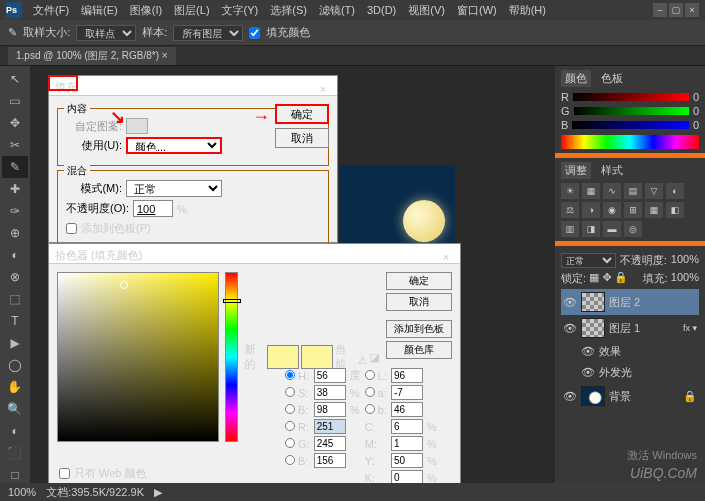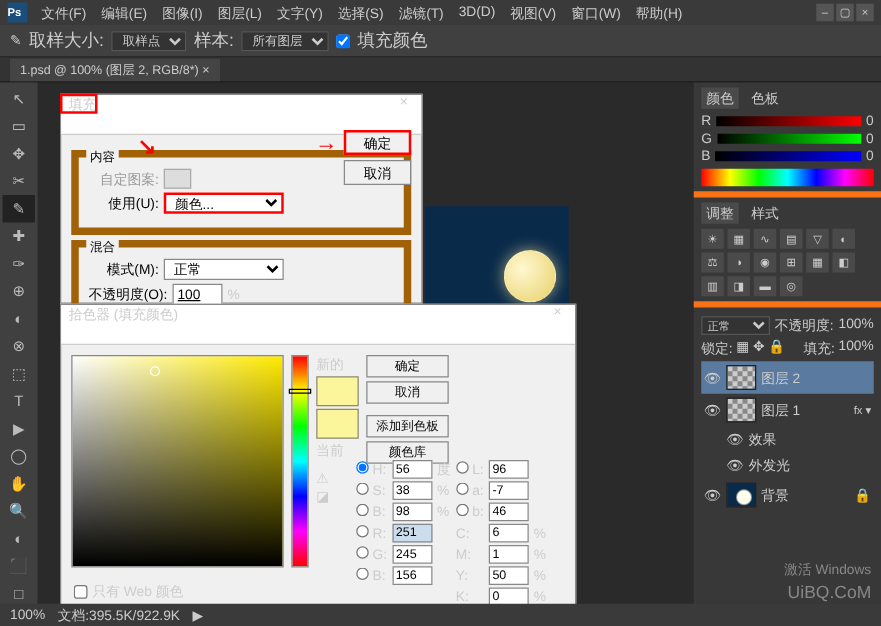--- a/index.html
+++ b/index.html
@@ -3,51 +3,51 @@
 <meta charset="utf-8">
 <style>
 *{box-sizing:border-box;margin:0;padding:0;font-family:"Microsoft YaHei",sans-serif;font-size:11px;color:#ccc}
 body{background:#2a2a2a;width:705px;height:501px;overflow:hidden;position:relative}
 .menubar{background:#3a3a3a;height:20px;display:flex;align-items:center;padding:0 6px;gap:2px}
 .ps-logo{width:16px;height:16px;background:#1a4d7a;color:#fff;text-align:left;line-height:16px;font-size:9px;font-weight:bold;margin-right:4px}
 .menu-item{padding:2px 5px;font-size:11px;cursor:pointer}
 .win-ctrl{margin-left:auto;display:flex;gap:2px}
 .wc{width:14px;height:14px;background:#555;display:flex;align-items:center;justify-content:center;font-size:9px;cursor:pointer}
 .optbar{background:#404040;height:26px;display:flex;align-items:center;padding:0 8px;gap:6px;border-bottom:1px solid #222}
-.optbar label{font-size:14px}
+.optbar label{font-size:11px}
 .optbar select,.optbar input{background:#333;border:1px solid #555;color:#ccc;font-size:10px;padding:1px 4px;height:16px}
 .tabbar{background:#333;height:20px;display:flex;align-items:center;padding:0 8px;border-bottom:1px solid #1a1a1a}
 .doc-tab{background:#444;padding:2px 8px;font-size:10px}
 .toolbar{position:absolute;left:0;top:66px;width:30px;background:#404040;display:flex;flex-direction:column;padding:2px}
 .tool{width:26px;height:22px;display:flex;align-items:center;justify-content:center;font-size:12px;cursor:pointer;color:#bbb}
 .tool.sel{background:#222}
 .canvas{position:absolute;left:340px;top:165px;width:115px;height:85px;background:#0a2a4a}
 .moon{position:absolute;right:10px;bottom:8px;width:42px;height:42px;border-radius:50%;background:radial-gradient(circle at 35% 35%,#fff8d0,#e8d068);box-shadow:0 0 12px rgba(255,240,160,.6);border:1px dashed rgba(255,255,255,.4)}
 .dialog{position:absolute;background:#f0f0f0;border:1px solid #888;color:#000}
-.dlg-title{background:#fff;height:32px;display:flex;align-items:flex-start;padding:0 6px;font-size:11px;color:#000;border-bottom:1px solid #ccc}
+.dlg-title{background:#fff;height:20px;display:flex;align-items:flex-end;padding:0 6px;font-size:11px;color:#000;border-bottom:1px solid #ccc}
 .dlg-close{margin-left:auto;width:16px;text-align:center;cursor:pointer}
 .fill-dlg{left:48px;top:75px;width:290px;height:168px}
 .fill-title-hl{position:absolute;left:48px;top:75px;width:30px;height:16px;border:2px solid red;z-index:50}
 .fill-body{padding:8px;color:#000}
-.fs{border:6px solid #a16207;margin:4px 0;padding:6px 8px 8px;position:relative}
+.fs{border:1px solid #a16207;margin:4px 0;padding:6px 8px 8px;position:relative}
 .fs-legend{position:absolute;top:-7px;left:6px;background:#f0f0f0;padding:0 3px;font-size:10px;color:#000}
 .fill-row{display:flex;align-items:center;gap:4px;margin:3px 0;font-size:11px;color:#000}
 .fill-row label{color:#000;min-width:56px;text-align:right}
 .fill-row select,.fill-row input{border:1px solid #888;background:#fff;font-size:11px;padding:1px 3px;height:17px;color:#000}
 .fill-btns{position:absolute;right:8px;top:28px;display:flex;flex-direction:column;gap:4px}
 .btn{width:54px;height:20px;background:#f0f0f0;border:1px solid #888;color:#000;font-size:11px;cursor:pointer}
 .hl-red{border:2px solid red !important}
 .arrow{position:absolute;color:red;font-size:18px;font-weight:bold;z-index:40}
 .picker-dlg{left:48px;top:243px;width:413px;height:245px}
 .picker-body{display:flex;padding:8px;gap:6px;color:#000}
 .sv-box{width:170px;height:170px;background:linear-gradient(to bottom,transparent,#000),linear-gradient(to right,#fff,#ffea00);position:relative;border:1px solid #888}
 .sv-cursor{position:absolute;width:8px;height:8px;border:1px solid #fff;border-radius:50%;left:62px;top:8px}
 .hue-bar{width:14px;height:170px;background:linear-gradient(to bottom,red,#ff0,#0f0,#0ff,#00f,#f0f,red);border:1px solid #888;position:relative}
 .hue-cursor{position:absolute;width:18px;height:4px;left:-3px;top:26px;border:1px solid #000;background:transparent}
-.swatch-col{display:flex;flex-direction:column;gap:2px;font-size:10px;color:#000}
+.swatch-col{display:flex;flex-direction:row;align-items:center;gap:2px;font-size:10px;color:#000}
 .swatch{width:34px;height:24px;border:1px solid #888}
 .picker-right{display:flex;flex-direction:column;gap:3px}
 .pbtn{width:66px;height:18px;background:#f0f0f0;border:1px solid #888;color:#000;font-size:10px;cursor:pointer}
 .num-grid{display:grid;grid-template-columns:auto 32px auto auto 32px auto;gap:2px 4px;font-size:10px;color:#000;align-items:center;margin-top:6px}
 .num-grid input{width:32px;height:15px;border:1px solid #888;font-size:10px;color:#000;padding:0 2px}
 .num-grid .rad{width:10px;height:10px}
 .hex-row{display:flex;align-items:center;gap:4px;margin-top:4px;font-size:10px;color:#000}
 .hex-row input{width:52px;height:15px;border:1px solid #888;font-size:10px;padding:0 2px;color:#000}
 .web-row{position:absolute;bottom:6px;left:10px;display:flex;align-items:center;gap:4px;color:#000;font-size:10px}
 .panels{position:absolute;right:0;top:66px;width:150px;background:#383838;height:430px;display:flex;flex-direction:column}
@@ -63,21 +63,21 @@
 .spectrum{height:14px;background:linear-gradient(to right,red,#ff0,#0f0,#0ff,#00f,#f0f,red);margin-top:4px}
 .adj-icons{display:flex;flex-wrap:wrap;gap:3px;margin-top:4px}
 .adj-ic{width:18px;height:16px;background:#4a4a4a;display:flex;align-items:center;justify-content:center;font-size:9px;cursor:pointer}
 .layer-row{display:flex;align-items:center;gap:4px;padding:3px 2px;font-size:10px}
 .layer-row.sel{background:#5a7aa0}
 .eye{width:14px;text-align:center}
 .lthumb{width:24px;height:20px;background:#555;border:1px solid #222}
 .lthumb.chk{background:repeating-conic-gradient(#888 0 25%,#ccc 0 50%) 0 0/8px 8px}
 .lthumb.moon-t{background:radial-gradient(circle at 60% 60%,#ffe 30%,#0a2a4a 40%)}
 .statusbar{position:absolute;bottom:0;left:0;right:0;height:18px;background:#3a3a3a;display:flex;align-items:center;padding:0 8px;font-size:9px;gap:10px}
-.watermark{position:absolute;right:8px;bottom:20px;font-size:14px;color:#888;}
+.watermark{position:absolute;right:8px;bottom:20px;font-size:14px;color:#888;font-style:italic}
 .activate{position:absolute;right:8px;bottom:38px;font-size:11px;color:#888}
 .checkbox{width:11px;height:11px}
 </style>
 </head>
 <body>
 
 <div class="menubar">
   <div class="ps-logo">Ps</div>
   <span class="menu-item">文件(F)</span>
   <span class="menu-item">编辑(E)</span>

